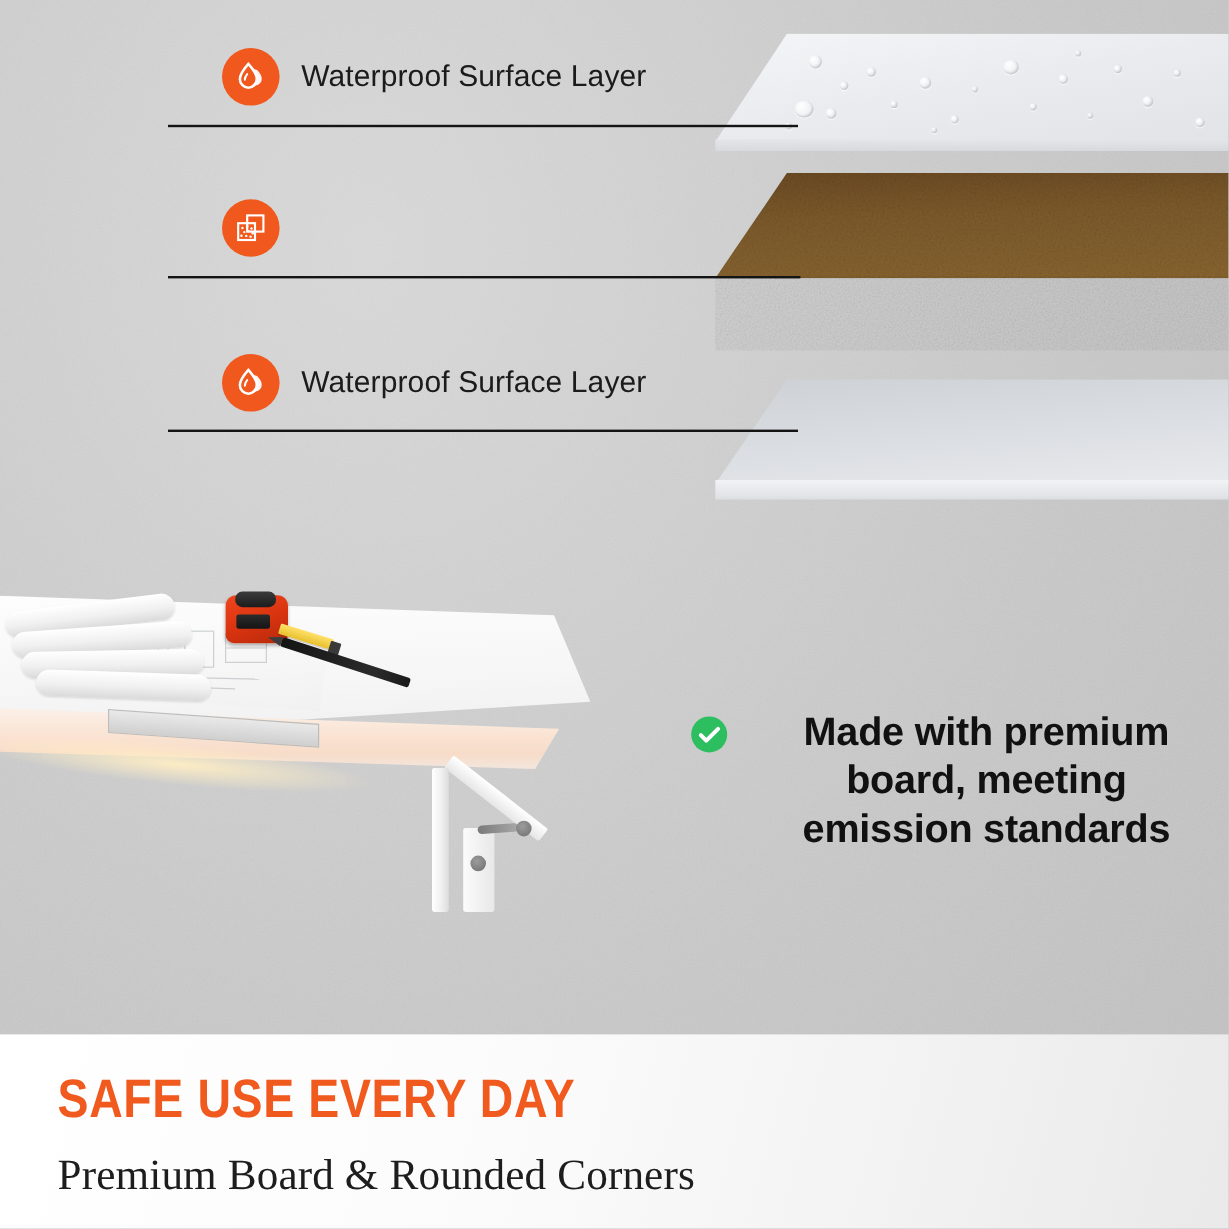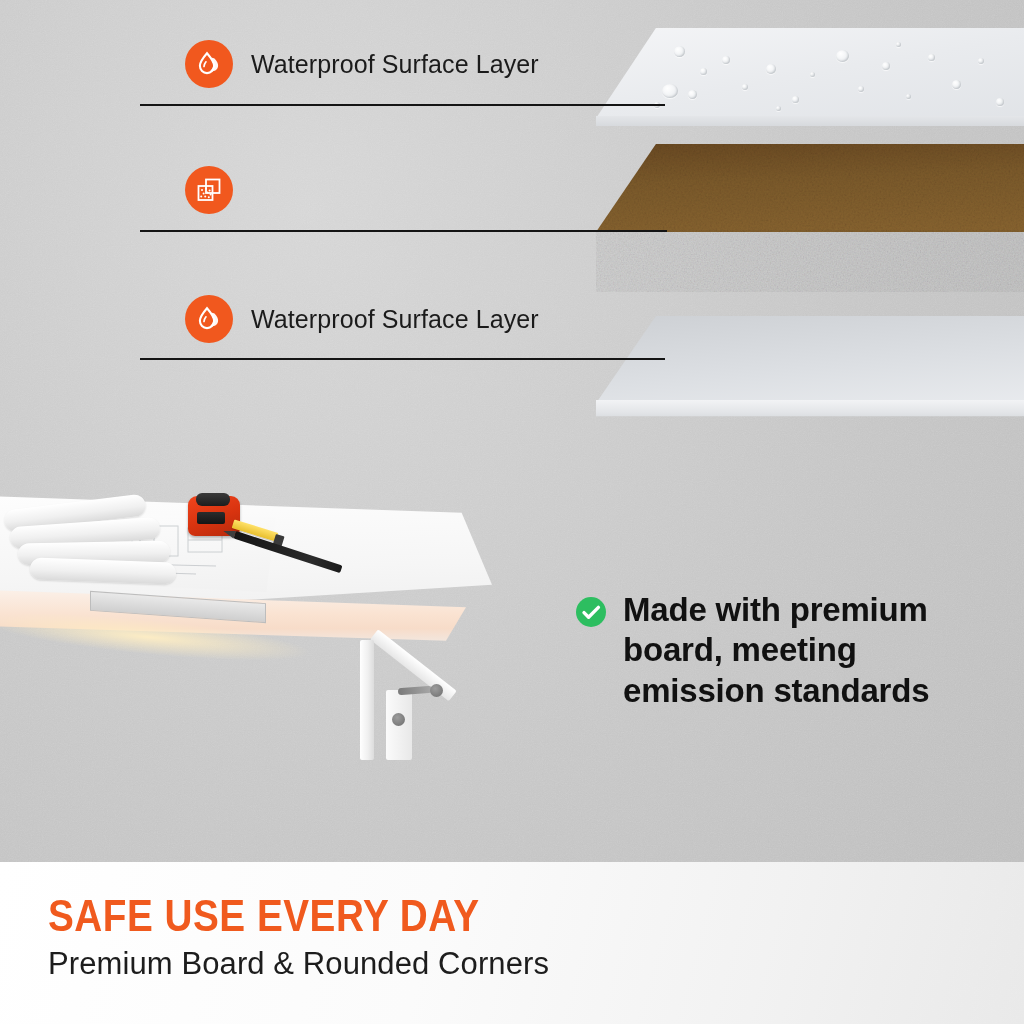--- a/index.html
+++ b/index.html
@@ -205,43 +205,43 @@
   }
   .pencil-tip {
     position:absolute; left:-12px; top:0; width:0; height:0;
     border-top:4px solid transparent; border-bottom:4px solid transparent;
     border-right:12px solid #3d3d3d;
   }
 
   
   #benefit {
     position:absolute; left:575px; top:590px; width:430px;
-    display:flex; align-items:flex-start; gap:16px;
+    display:flex; align-items:flex-start; gap:32px;text-align:center;
   }
   .check-badge { flex:0 0 32px; width:32px; height:32px; margin-top:6px; }
   #benefit-text {
     font-size:33px; font-weight:bold; line-height:1.22;
     color:#111111; letter-spacing:-.2px;
   }
 
   
   #banner {
     position:absolute; left:0; top:862px; width:1024px; height:162px;
     background:linear-gradient(105deg,#ffffff 0%,#fbfbfb 42%,#f2f2f2 74%,#e9e9e9 100%);
     overflow:hidden;
   }
   #banner-headline {
     position:absolute; left:48px; top:28px;
     font-size:45px; font-weight:bold; color:#f05a1e;
     letter-spacing:.6px;
     transform:scaleX(.86); transform-origin:left center;
   }
   #banner-sub {
-    position:absolute; left:48px; top:84px;
-    font-size:31px; color:#1d1d1d; letter-spacing:.1px;
+    position:absolute; left:48px; top:96px;
+    font-size:36px; color:#1d1d1d; letter-spacing:.1px;font-family:Liberation Serif, serif;
   }
 </style>
 </head>
 <body>
 
 <div id="stage">
 
   <svg class="noise" width="1024" height="1024">
     <defs>
       <filter id="wallNoise">

